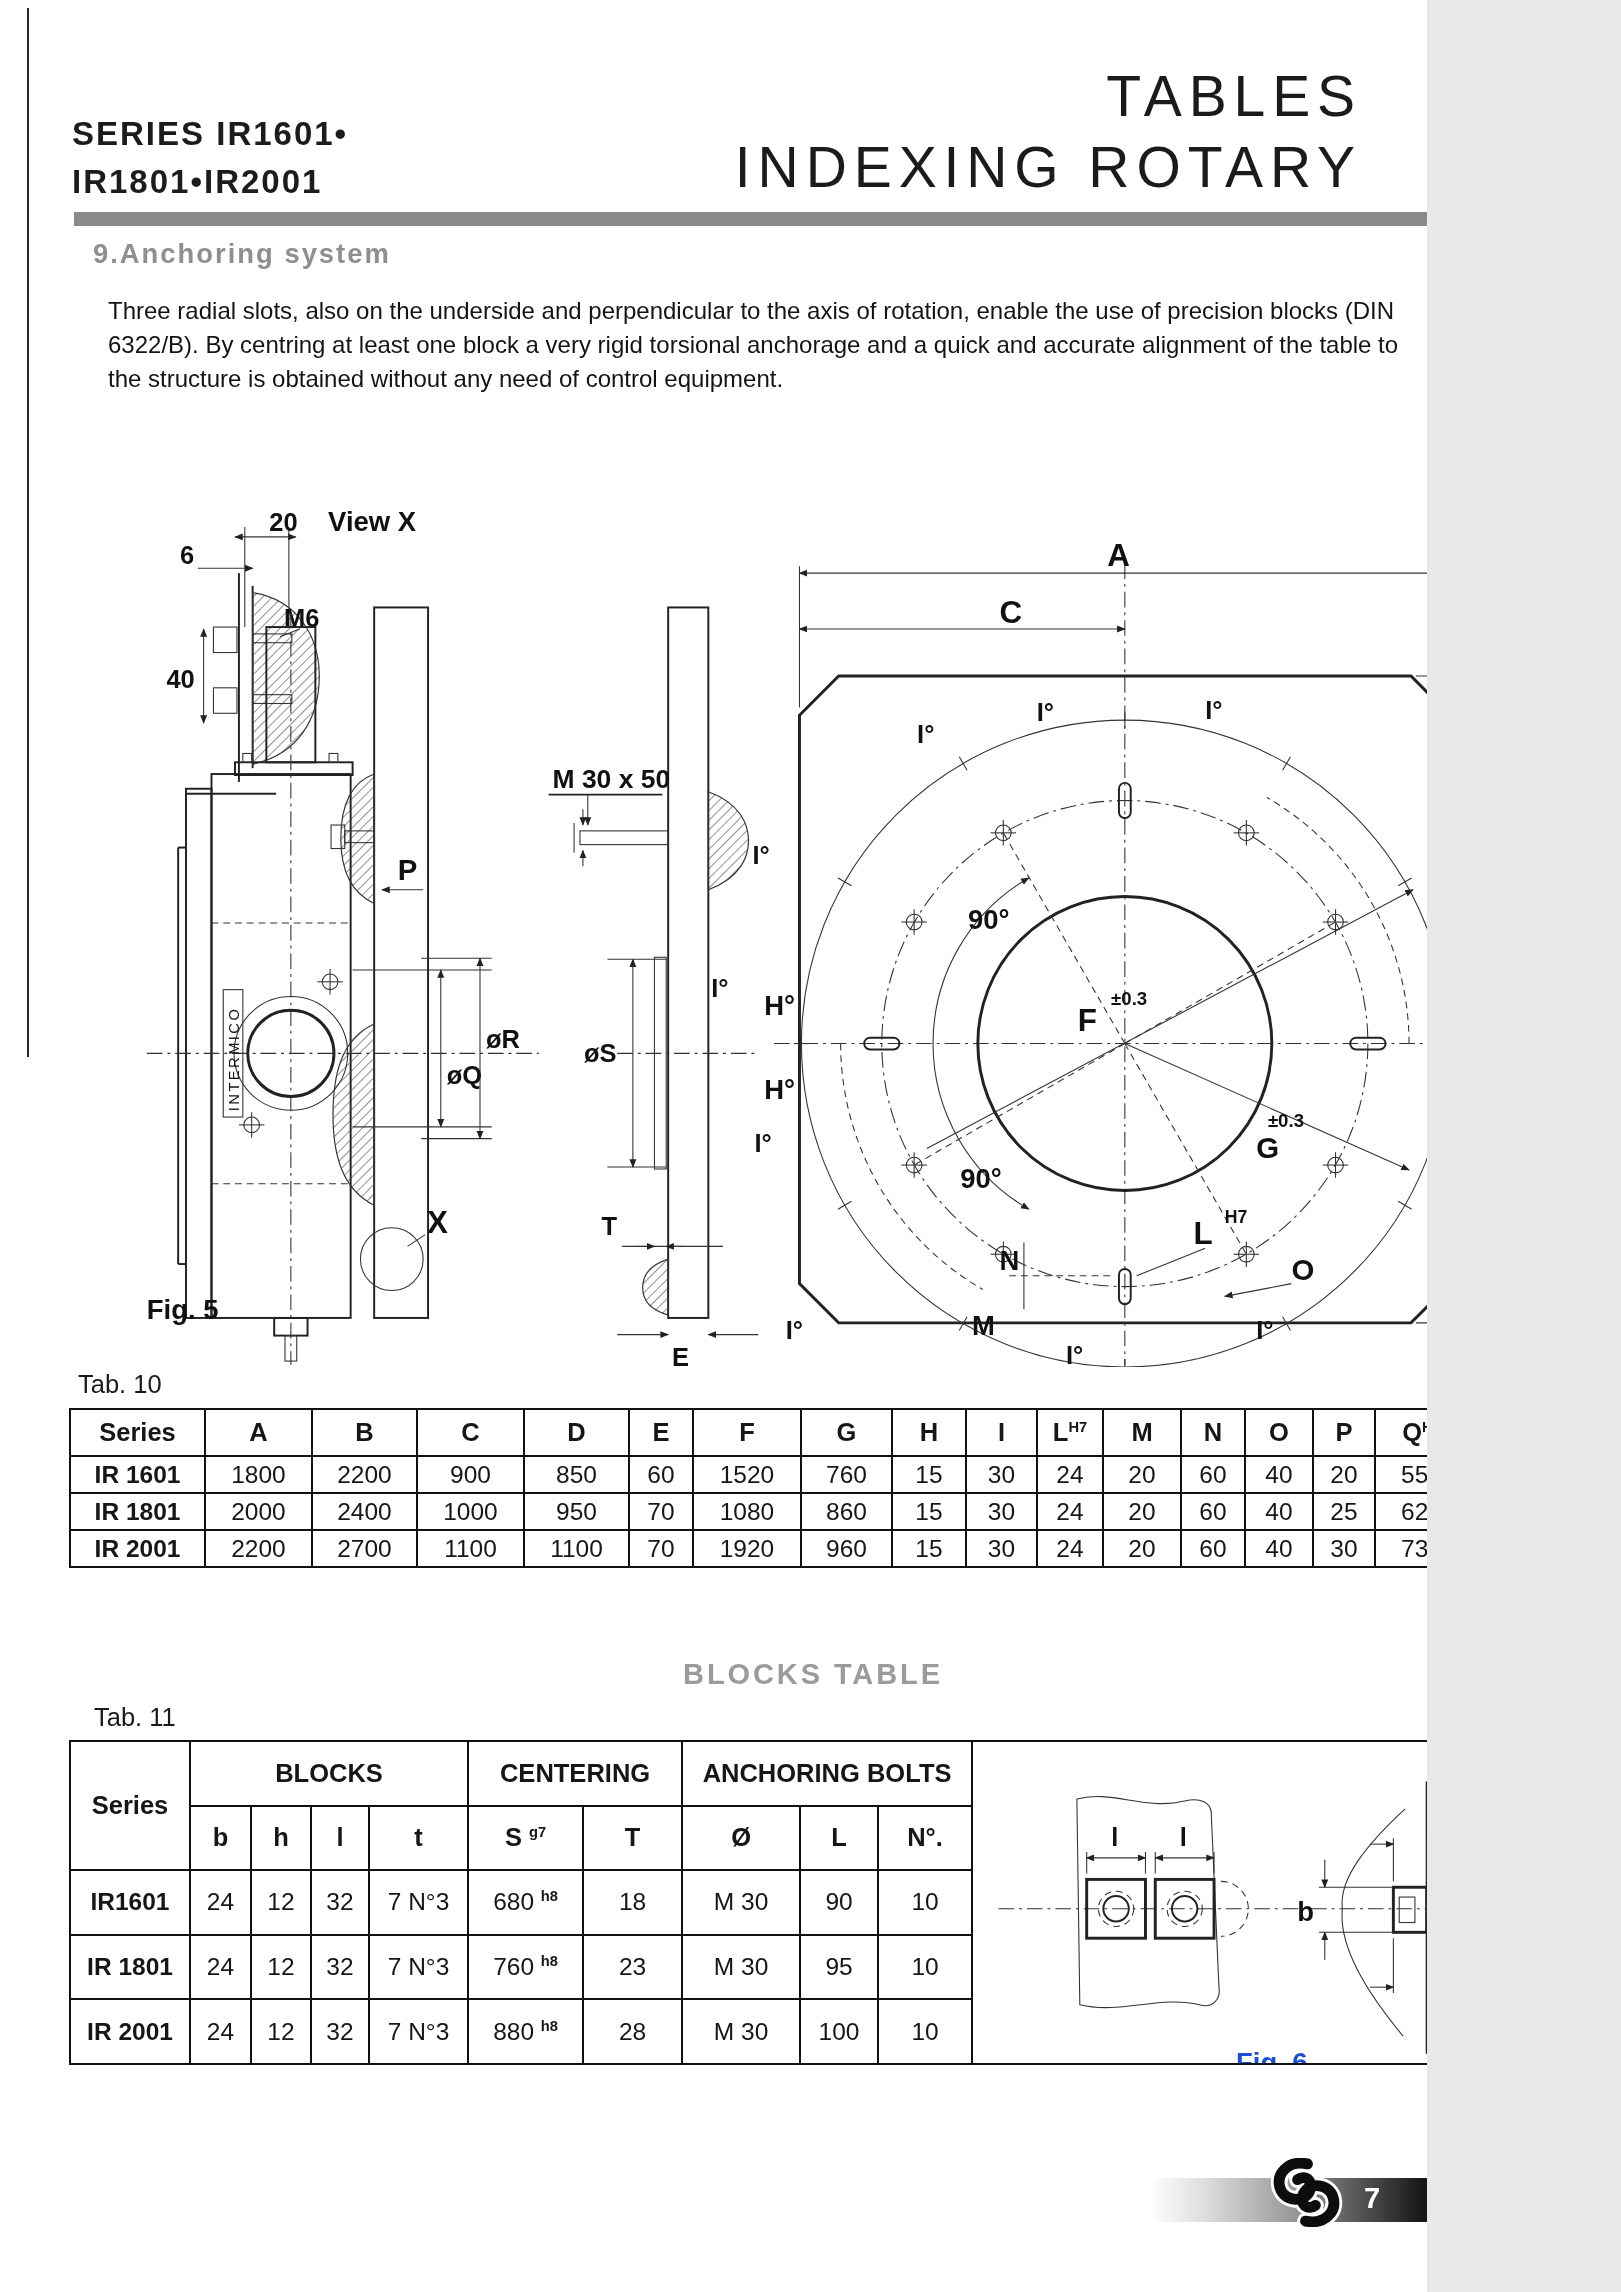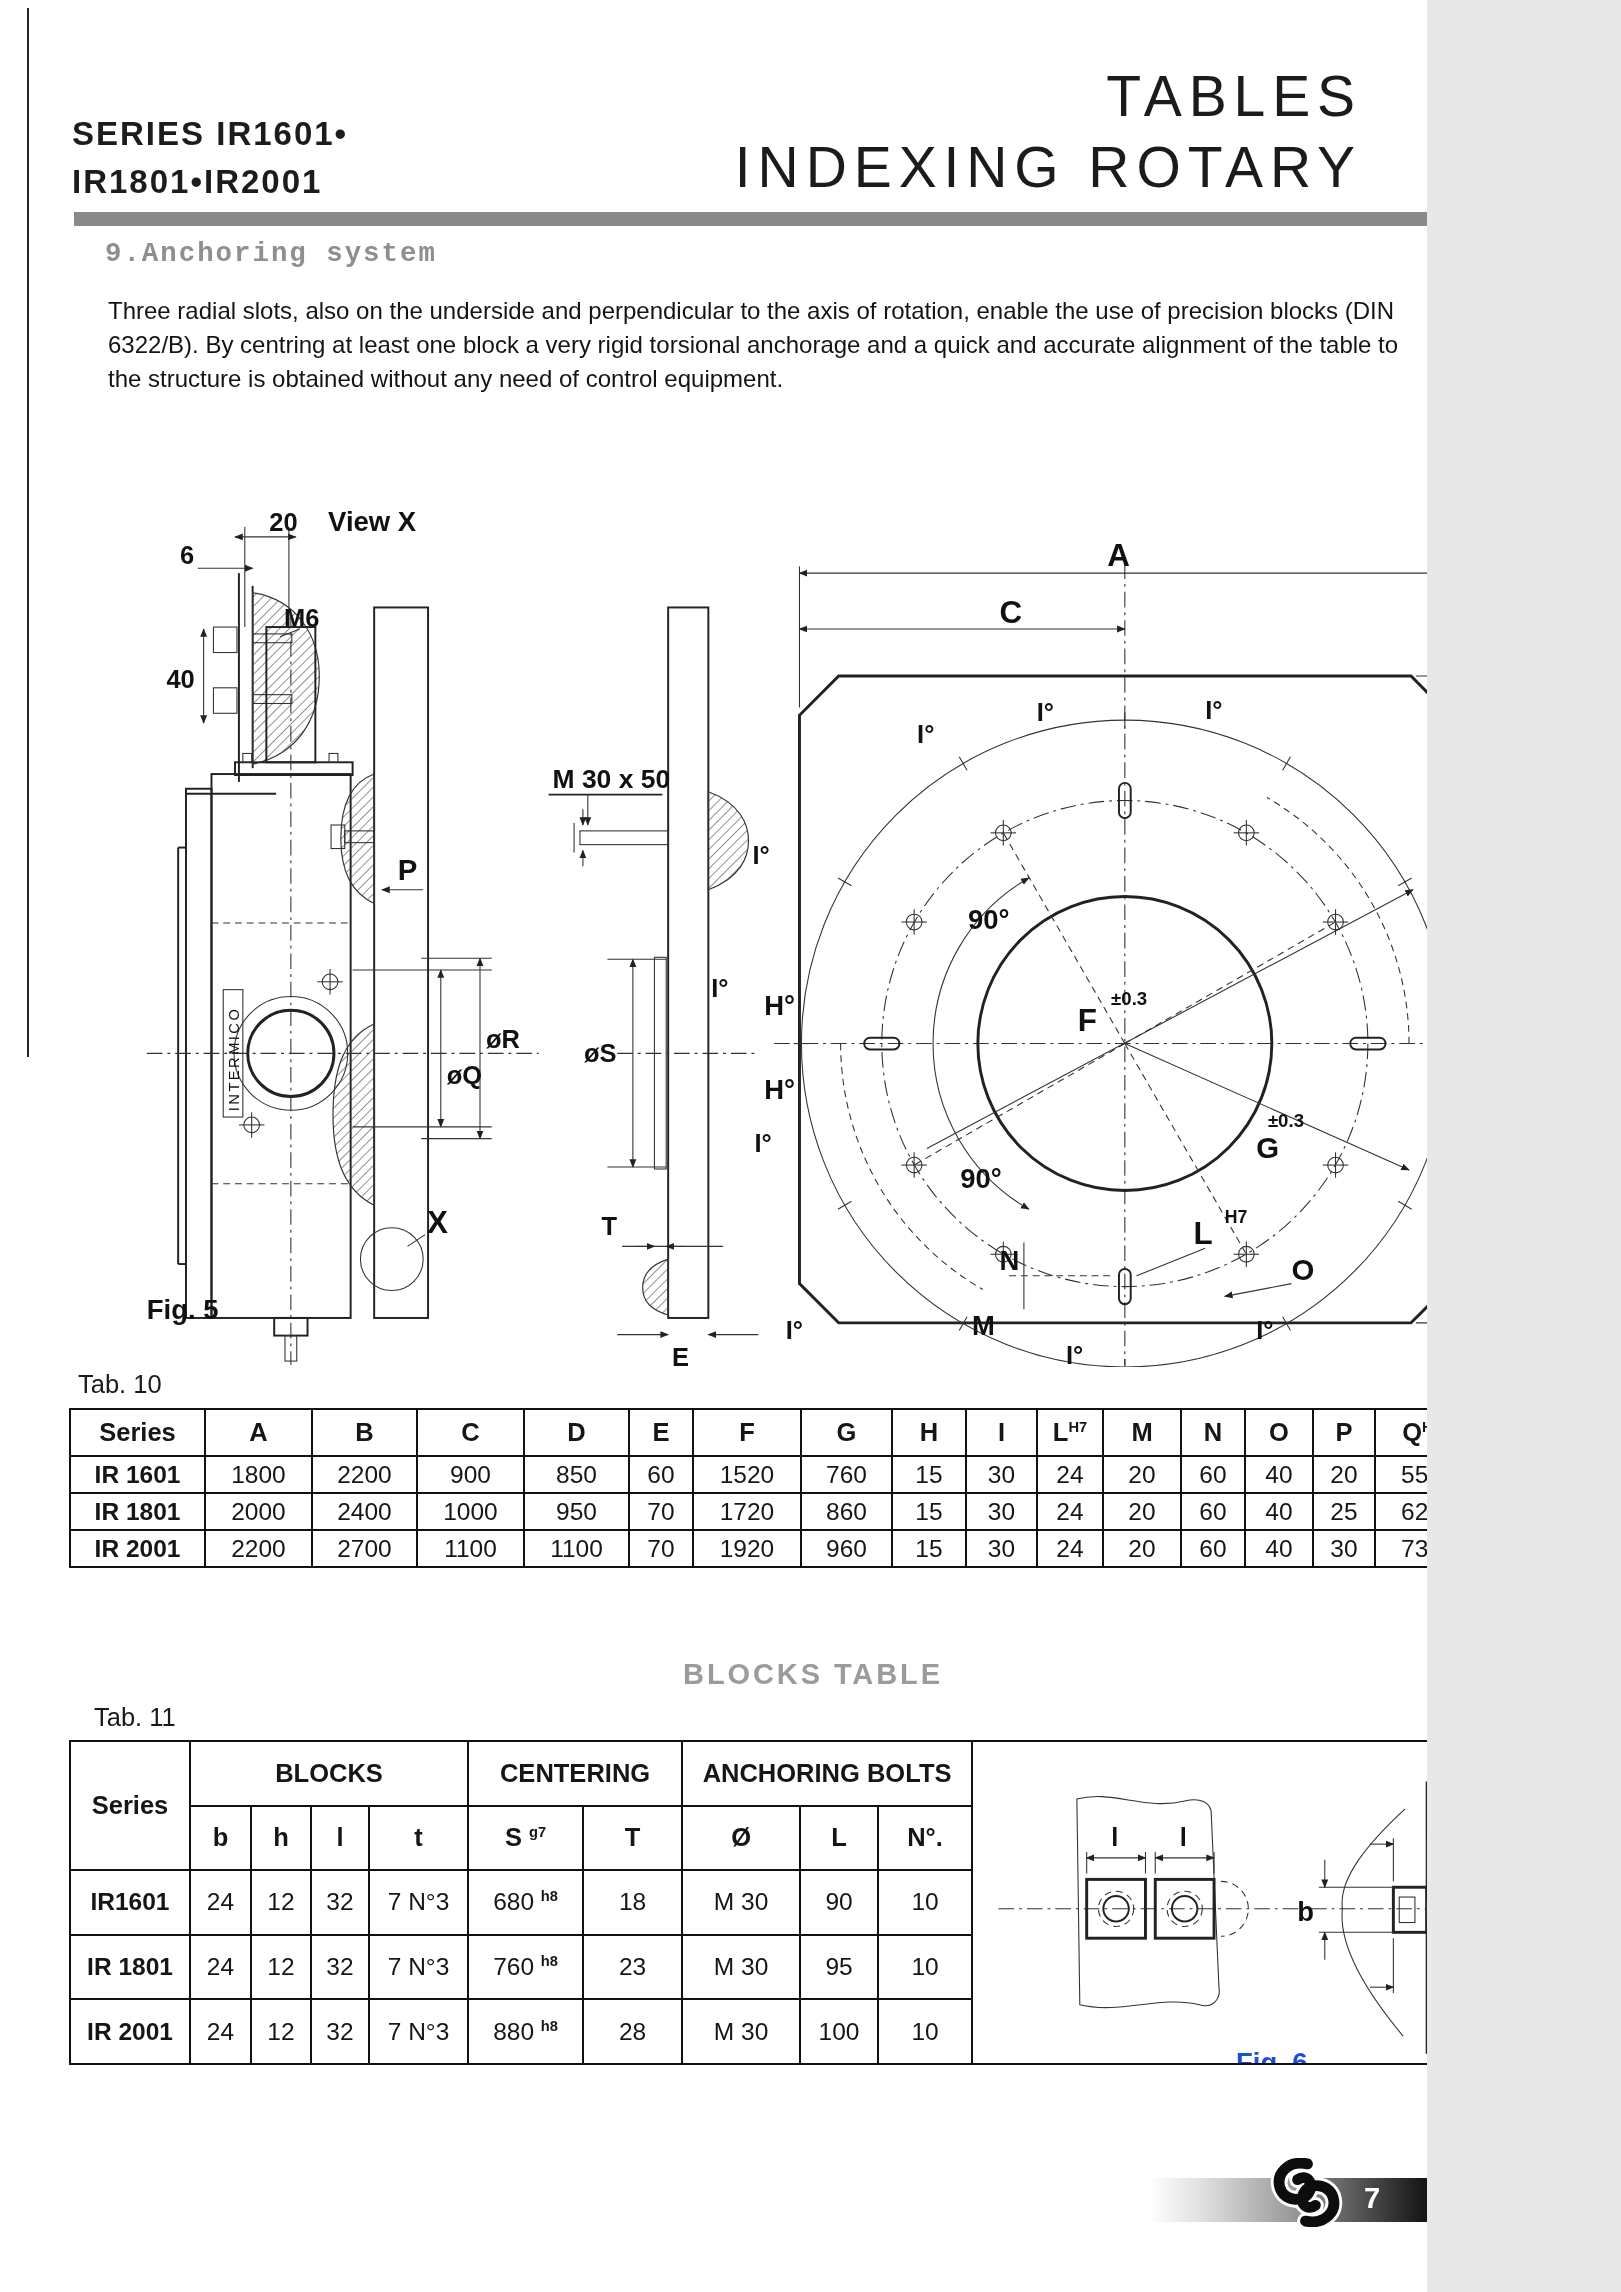--- a/index.html
+++ b/index.html
@@ -5,21 +5,21 @@
   html,body{margin:0;padding:0;background:#e8e8e8;}
   .page{position:relative;width:1427px;height:2293px;background:#ffffff;overflow:hidden;
         font-family:"Liberation Sans",sans-serif;color:#161616;}
   .abs{position:absolute;}
   
   .series{left:72px;top:110px;font-size:33px;font-weight:600;letter-spacing:2px;line-height:48px;color:#1c1c1c;}
   .title{right:65px;top:61px;text-align:right;font-size:57px;font-weight:300;letter-spacing:6.9px;line-height:71px;color:#1b1b1b;}
   .graybar{left:74px;top:212px;width:1483px;height:13.7px;background:#8a8a8a;}
   .scanline{left:27.4px;top:7.8px;width:2px;height:1049px;background:#262626;}
   
-  .sechead{left:105px;top:238px;font-size:27.4px;font-weight:bold;letter-spacing:2px;color:#8f8f8f;font-family:Liberation Mono, monospace;}
+  .sechead{left:93px;top:238px;font-size:27.4px;font-weight:bold;letter-spacing:2px;color:#8f8f8f;}
   .bodytext{left:108px;top:294px;width:1308px;font-size:24px;line-height:34px;color:#141414;}
   .bodytext p{margin:0;}
   
   .tablabel{font-size:25.5px;color:#1a1a1a;}
   table{border-collapse:collapse;table-layout:fixed;}
   .dtab{border:2.9px solid #111;}
   .dtab th,.dtab td{border:2px solid #111;text-align:center;vertical-align:middle;
      font-size:24.5px;padding:0;overflow:hidden;white-space:nowrap;}
   .dtab th{font-weight:bold;font-size:25.5px;}
   .dtab td.ser{font-weight:bold;}
@@ -330,21 +330,21 @@
       <td>550</td>
           <td>680</td>
     </tr>
     <tr class="dr">
       <td class="ser">IR 1801</td>
       <td>2000</td>
           <td>2400</td>
       <td>1000</td>
           <td>950</td>
       <td>70</td>
-          <td>1720</td>
+          <td>1080</td>
       <td>860</td>
           <td>15</td>
       <td>30</td>
           <td>24</td>
       <td>20</td>
           <td>60</td>
       <td>40</td>
           <td>25</td>
       <td>620</td>
           <td>760</td>

